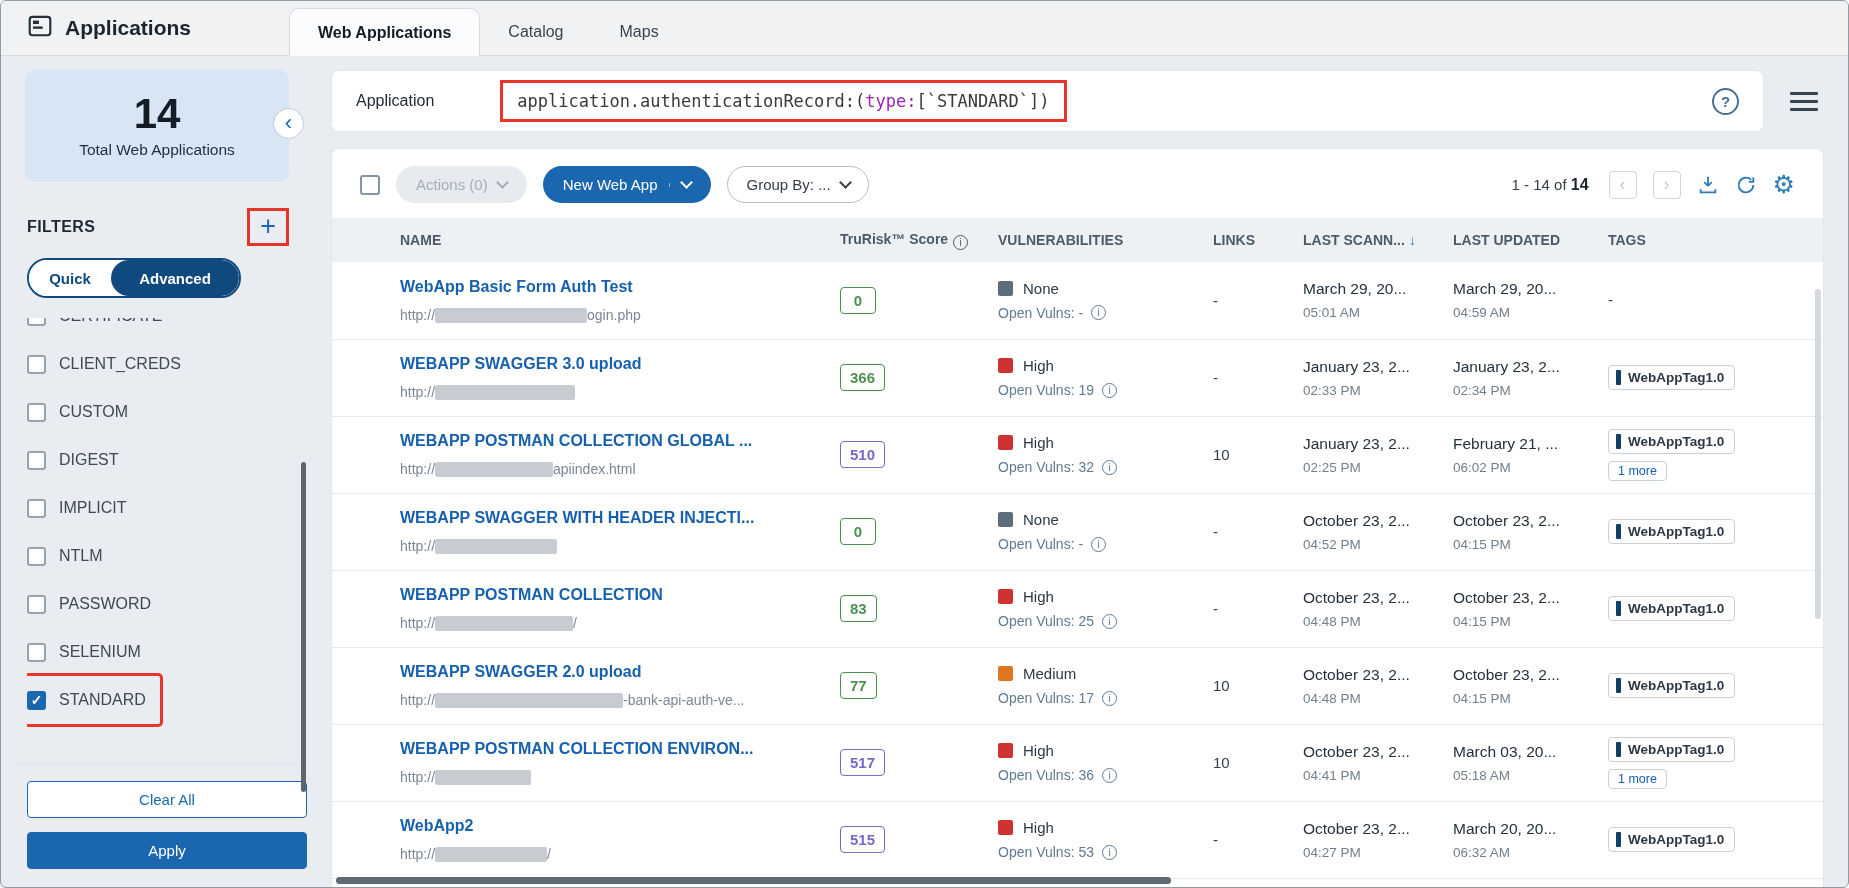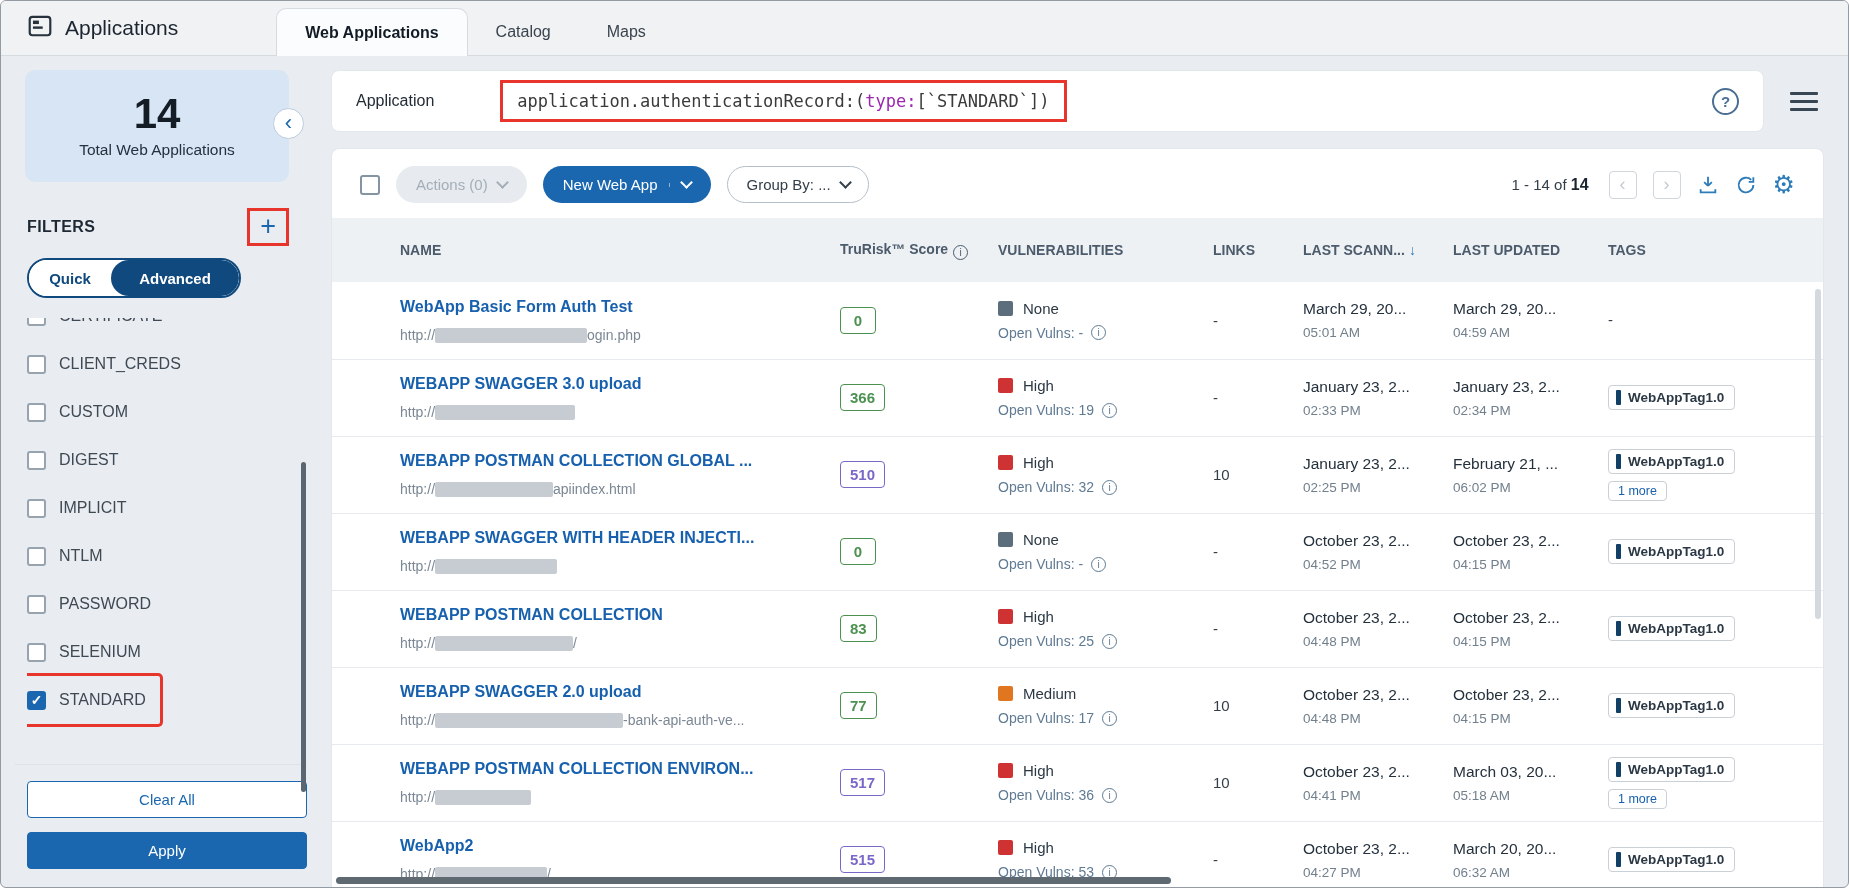--- a/index.html
+++ b/index.html
@@ -6,21 +6,21 @@
   html,body { background:#ffffff; }
   body { font-family: "Liberation Sans", sans-serif; }
 
   .page { width:1849px; height:888px; border:1px solid #949aa1; border-radius:6px;
           overflow:hidden; background:#e9edf2; display:flex; flex-direction:column; }
 
   
   .topbar { height:55px; background:#f1f2f4; border-bottom:1px solid #d6dbe0;
             display:flex; align-items:center; padding-left:26px; flex-shrink:0; }
   .app-title { display:flex; align-items:center; gap:12px; }
-  .app-title .ttl { font-size:21px; font-weight:400; color:#1b2530; }
+  .app-title .ttl { font-size:21px; font-weight:700; color:#1b2530; }
   .tabs { display:flex; align-items:flex-end; height:100%; margin-left:98px;justify-content:space-between; }
   .tab { padding:15px 28px 14px; font-size:16px; color:#39444f; cursor:default; }
   .tab.active { background:#fbfcfd; border:1px solid #d6dbe0; border-bottom:none;
                 border-radius:10px 10px 0 0; font-weight:700; color:#121c26; margin-bottom:-1px; }
 
   
   .body { flex:1; display:flex; padding-top:14px; min-height:0; }
 
   
   .sidebar { width:306px; flex-shrink:0; padding-left:14px; display:flex; flex-direction:column;
@@ -100,21 +100,21 @@
   .pg-text { font-size:15px; color:#333e49; margin-right:4px; }
   .pg-text b { font-size:16px; color:#1b2530; }
   .pg-btn { width:28px; height:28px; border:1px solid #cfd6dc; border-radius:4px; background:#fff;
             color:#c2cad1; font-size:18px; line-height:25px; text-align:center; cursor:pointer; }
   .tb-icon { color:#2d7cba; cursor:pointer; display:flex; align-items:center; }
   .gear { font-size:25px; line-height:1; }
 
   
   .tbl-wrap { flex:1; overflow:hidden; min-height:0; }
   table { width:100%; border-collapse:collapse; table-layout:fixed; }
-  thead th { background:#edf1f4; height:64px; font-size:14px; font-weight:700; color:#4c5b6b;
+  thead th { background:#edf1f4; height:44px; font-size:14px; font-weight:700; color:#4c5b6b;
              text-align:left; padding:0 8px; cursor:pointer; }
   thead th:first-child { padding-left:68px; }
   .sort-arrow { color:#2d7cba; font-weight:700; margin-left:4px; }
   .info-i { display:inline-flex; width:15px; height:15px; border:1px solid currentColor; border-radius:50%;
             align-items:center; justify-content:center; font-size:10px; font-weight:400;
             vertical-align:-2px; margin-left:5px; }
   .info-i::after { content:"i"; }
   td { border-bottom:1px solid #e6eaee; padding:12px 8px; vertical-align:middle; }
   .app-row { height:77px; }
   .td-name { padding-left:68px; }

